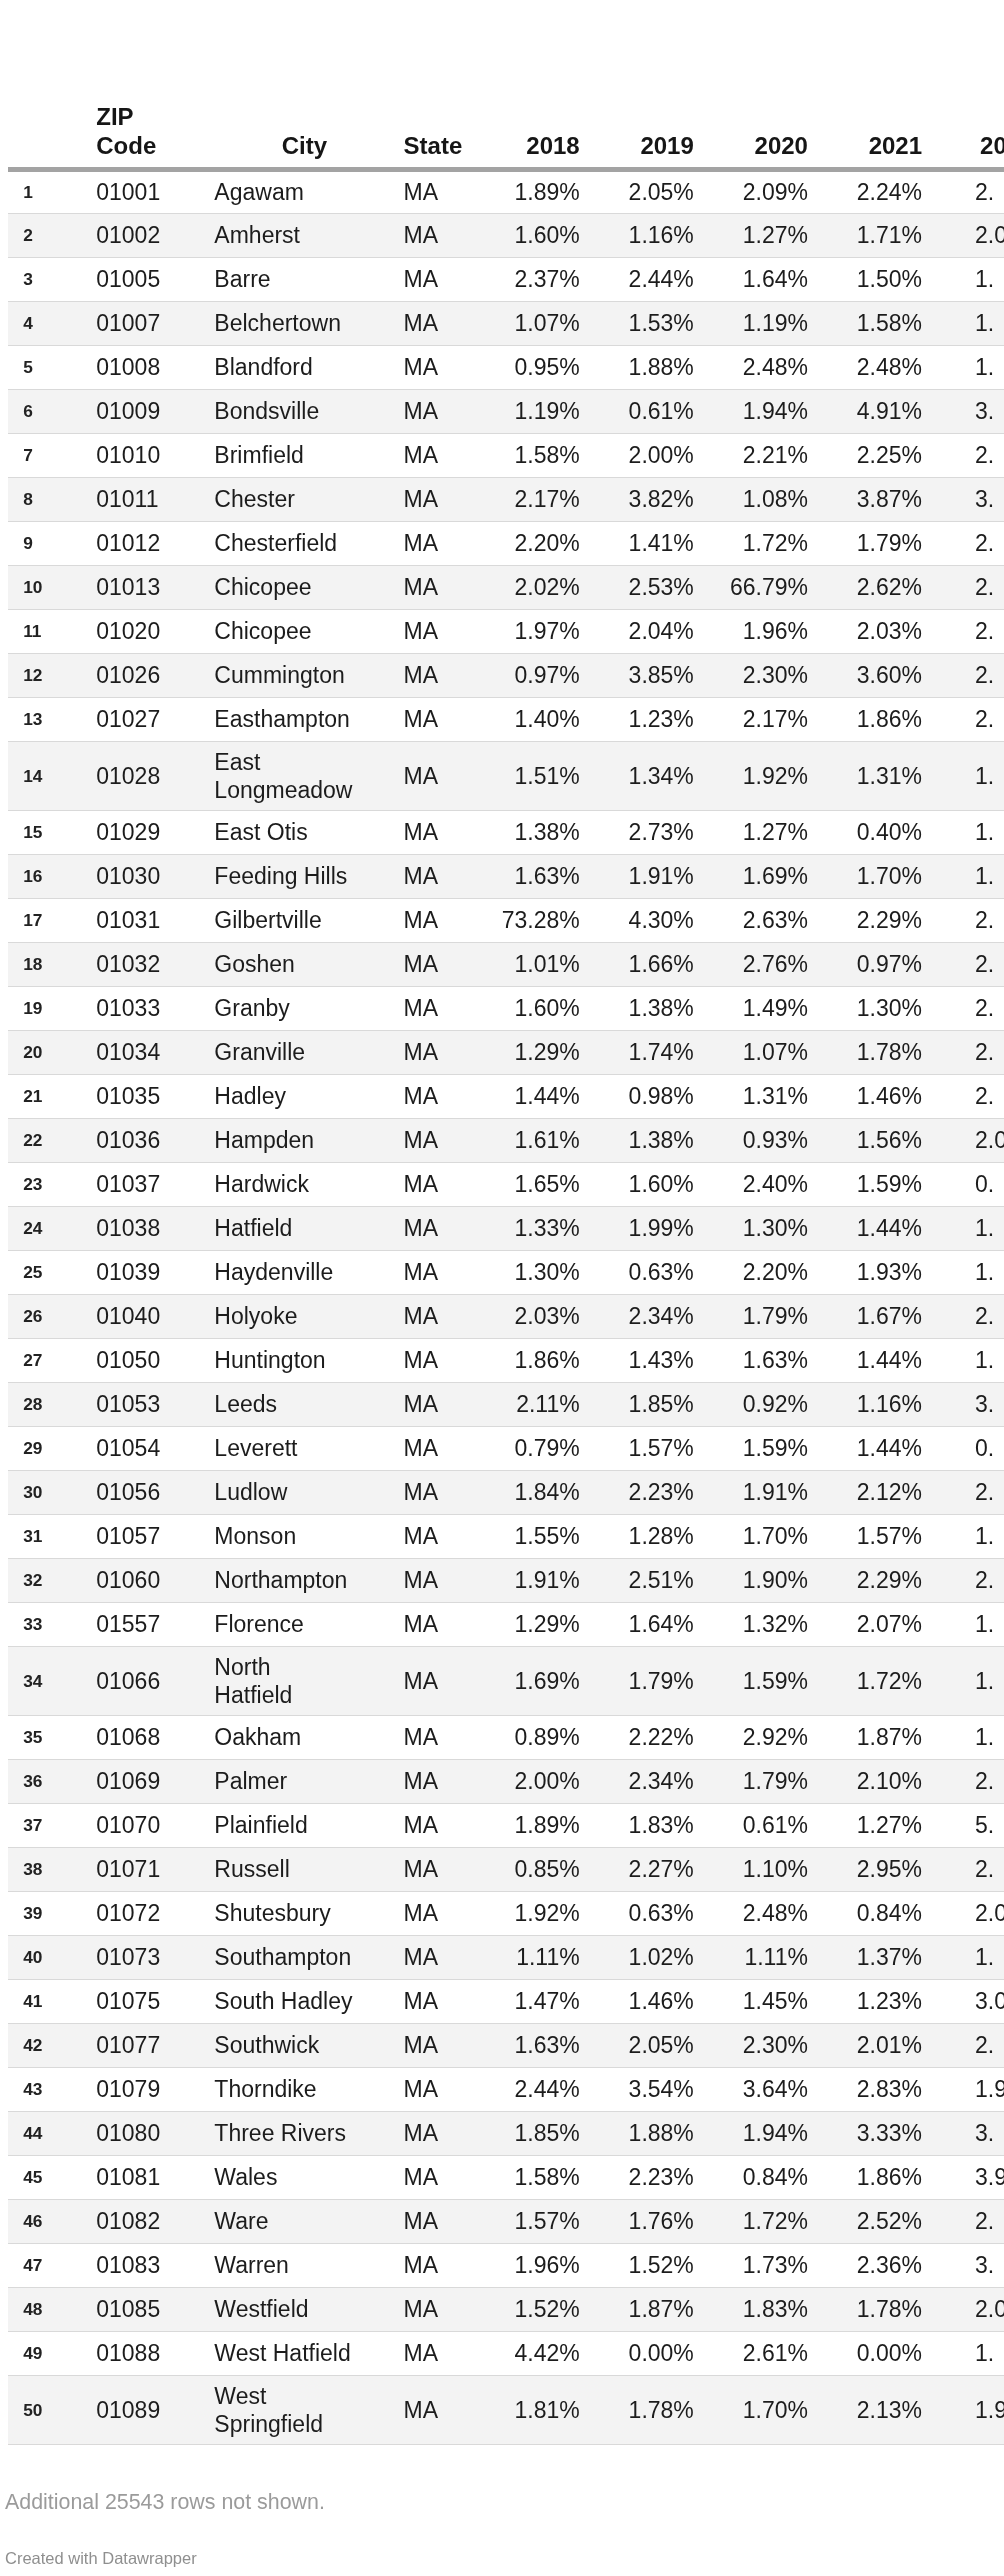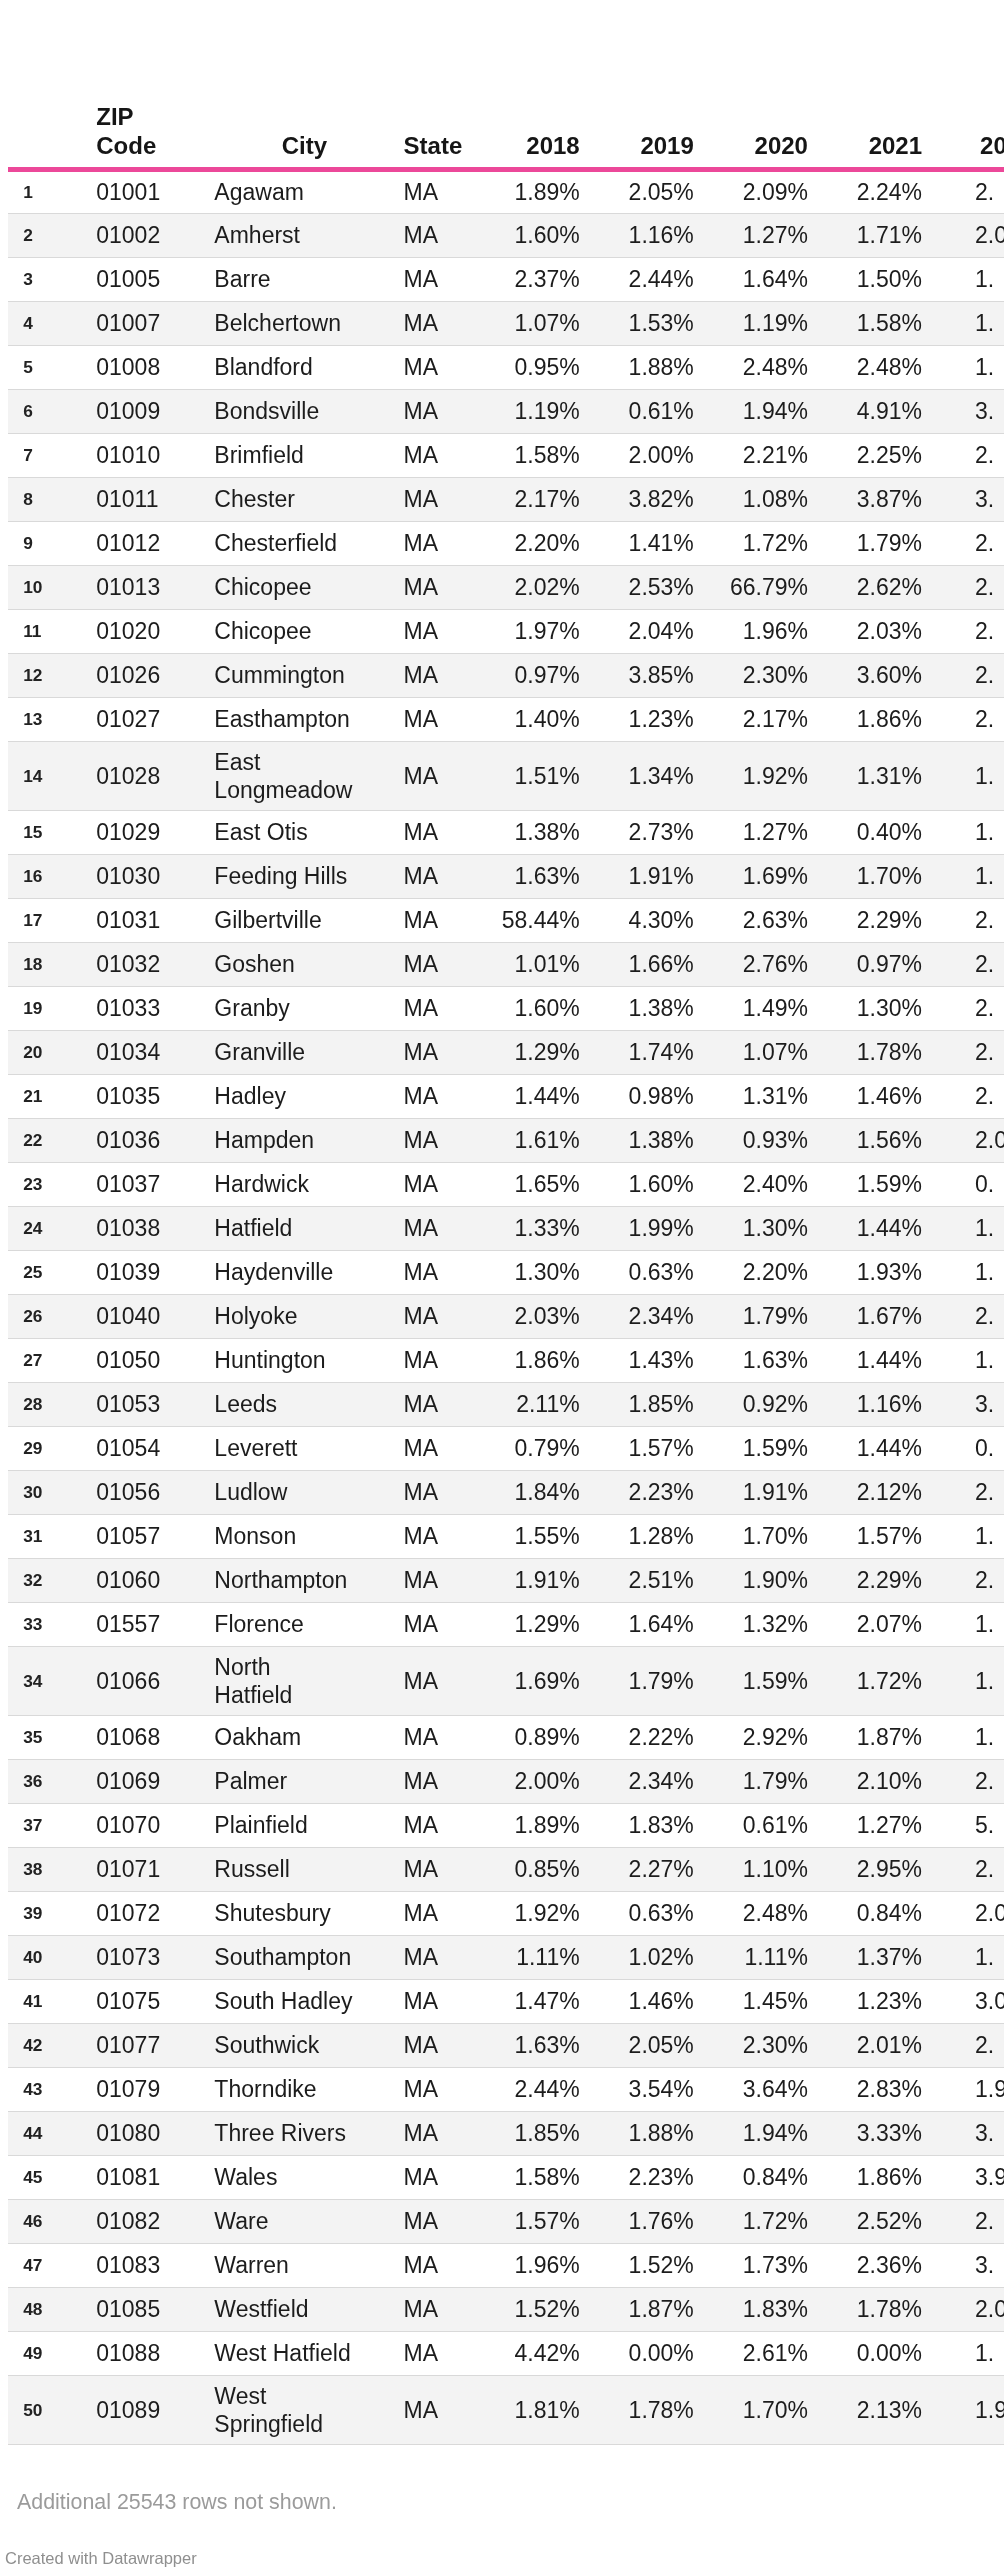--- a/index.html
+++ b/index.html
@@ -34,21 +34,21 @@
   col.c-y     { width: 114px; }
 
   thead tr { height: 169px; }
   thead th {
     vertical-align: bottom;
     font-weight: bold;
     font-size: 24px;
     line-height: 29px;
     color: #161616;
     padding: 0 0 6.6px 0;
-    border-bottom: 5px solid #ec4899;
+    border-bottom: 5px solid #a3a3a3;
     text-align: left;
   }
   th.h-zip   { padding-left: 15px; white-space: pre-line; }
   th.h-city  { padding-left: 15px; text-align: center; }
   th.h-state { padding-left: 9px; }
   th.h-year  { text-align: right; }
   th.h-clip  { text-align: left; padding-left: 58px; }
 
   tbody tr {
     height: 44px;
@@ -65,21 +65,21 @@
   }
   td.num   { font-size: 17.3px; font-weight: bold; padding-left: 15px; color: #222222; }
   td.zip   { padding-left: 15px; }
   td.city  { padding-left: 15px; padding-right: 16.5px; white-space: pre-line; }
   td.state { padding-left: 9px; }
   td.year  { text-align: right; }
   td.clip  { text-align: left; padding-left: 53px; }
 
   .note {
     position: absolute;
-    left: 17px;
+    left: 5px;
     top: 2490px;
     font-size: 21.4px;
     line-height: 25px;
     color: #9b9b9b;
   }
   .credit {
     position: absolute;
     left: 5px;
     top: 2548px;
     font-size: 16.5px;
@@ -293,21 +293,21 @@
     <td class="year">1.91%</td>
     <td class="year">1.69%</td>
     <td class="year">1.70%</td>
     <td class="clip">1.</td>
   </tr>
         <tr>
     <td class="num">17</td>
     <td class="zip">01031</td>
     <td class="city">Gilbertville</td>
     <td class="state">MA</td>
-    <td class="year">58.44%</td>
+    <td class="year">73.28%</td>
     <td class="year">4.30%</td>
     <td class="year">2.63%</td>
     <td class="year">2.29%</td>
     <td class="clip">2.</td>
   </tr>
         <tr>
     <td class="num">18</td>
     <td class="zip">01032</td>
     <td class="city">Goshen</td>
     <td class="state">MA</td>

